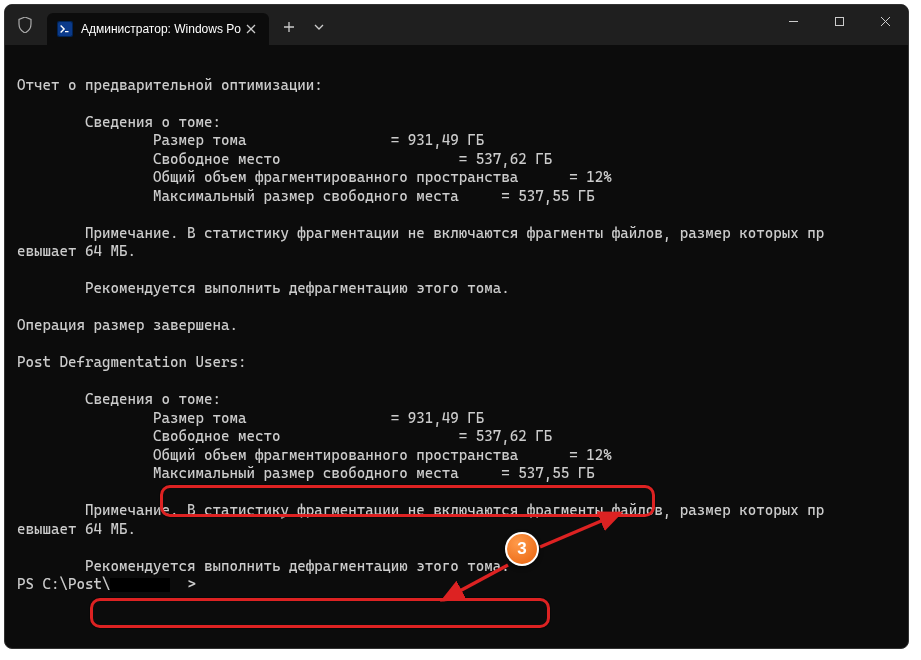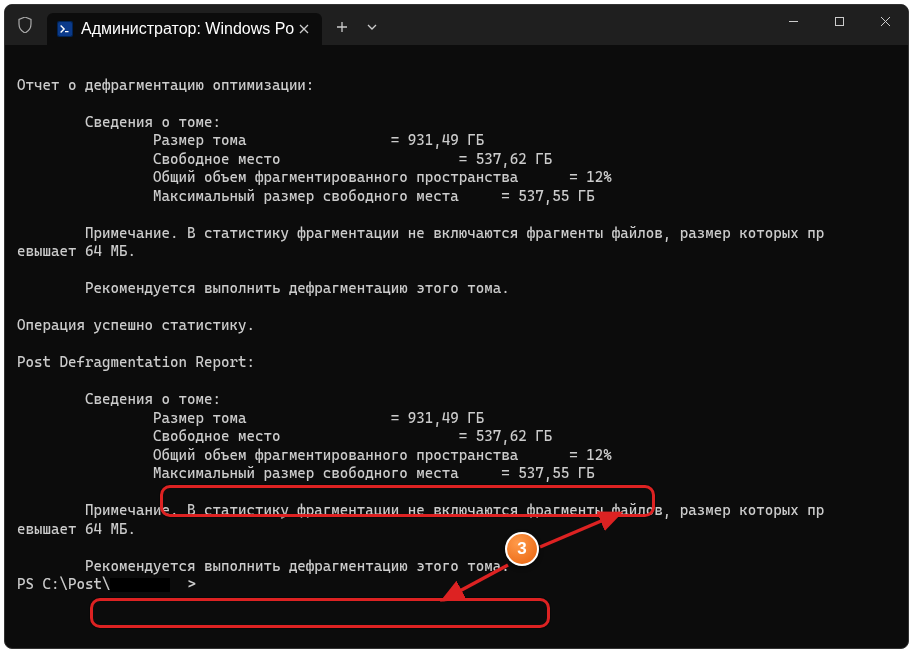--- a/index.html
+++ b/index.html
@@ -60,21 +60,21 @@
       align-items: center;
       justify-content: center;
       color: white;
       font-size: 9px;
       font-weight: bold;
       margin-right: 8px;
       flex-shrink: 0;
     }
     .tab-title {
       color: #ffffff;
-      font-size: 16px;
+      font-size: 12px;
       font-family: 'Segoe UI', sans-serif;
       white-space: nowrap;
       overflow: hidden;
       text-overflow: ellipsis;
       flex: 1;
     }
     .tab-close {
       color: #ffffff;
       font-size: 14px;
       width: 20px;
@@ -231,36 +231,36 @@
       </div>
       <div class="win-ctrl">
         <svg width="11" height="11" viewBox="0 0 11 11">
             <path d="M1 1 L10 10 M10 1 L1 10" stroke="#ccc" stroke-width="1"></path>
           </svg>
       </div>
     </div>
   </div>
 
   <div class="terminal"><span></span>
-<span>Отчет о дефрагментацию оптимизации:</span>
+<span>Отчет о предварительной оптимизации:</span>
 <span></span>
 <span>        Сведения о томе:</span>
 <span>                Размер тома                 = 931,49 ГБ</span>
 <span>                Свободное место                     = 537,62 ГБ</span>
 <span>                Общий объем фрагментированного пространства      = 12%</span>
 <span>                Максимальный размер свободного места     = 537,55 ГБ</span>
 <span></span>
 <span>        Примечание. В статистику фрагментации не включаются фрагменты файлов, размер которых пр</span>
 <span>евышает 64 МБ.</span>
 <span></span>
 <span>        Рекомендуется выполнить дефрагментацию этого тома.</span>
 <span></span>
-<span>Операция успешно статистику.</span>
-<span></span>
-<span>Post Defragmentation Report:</span>
+<span>Операция размер завершена.</span>
+<span></span>
+<span>Post Defragmentation Users:</span>
 <span></span>
 <span>        Сведения о томе:</span>
 <span>                Размер тома                 = 931,49 ГБ</span>
 <span>                Свободное место                     = 537,62 ГБ</span>
 <span>                Общий объем фрагментированного пространства      = 12%</span>
 <span>                Максимальный размер свободного места     = 537,55 ГБ</span>
 <span></span>
 <span>        Примечание. В статистику фрагментации не включаются фрагменты файлов, размер которых пр</span>
 <span>евышает 64 МБ.</span>
 <span></span>

